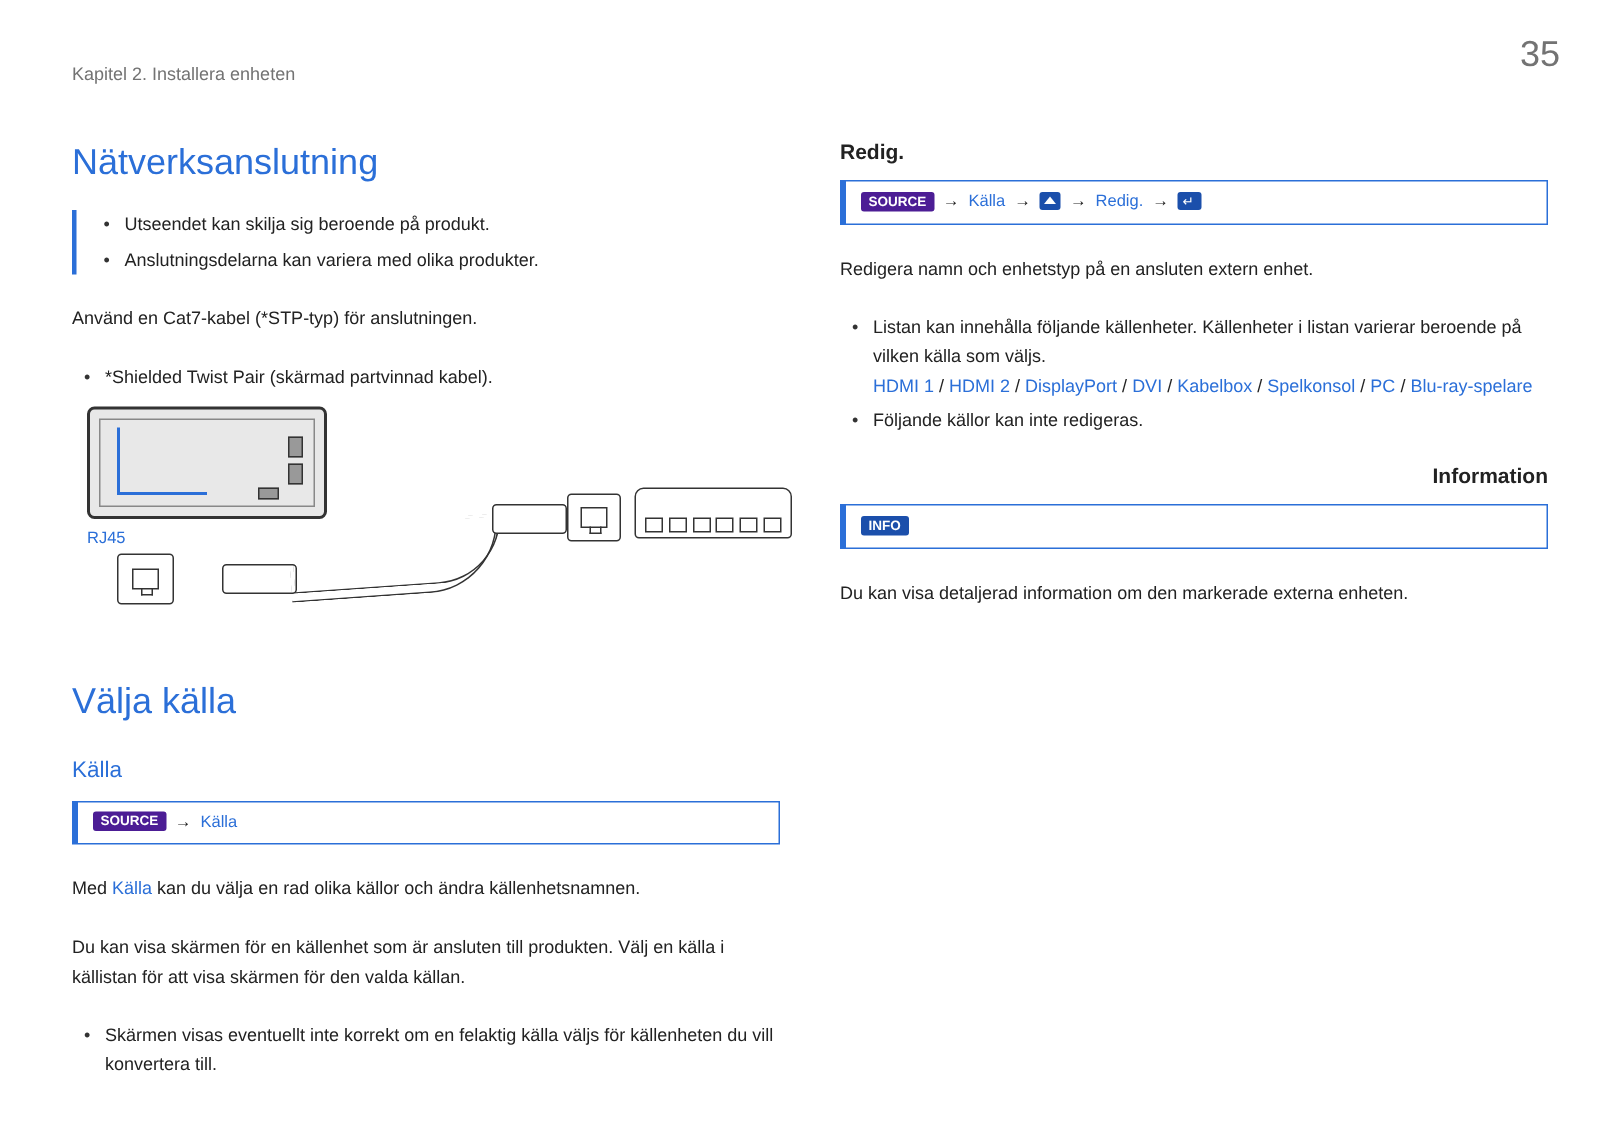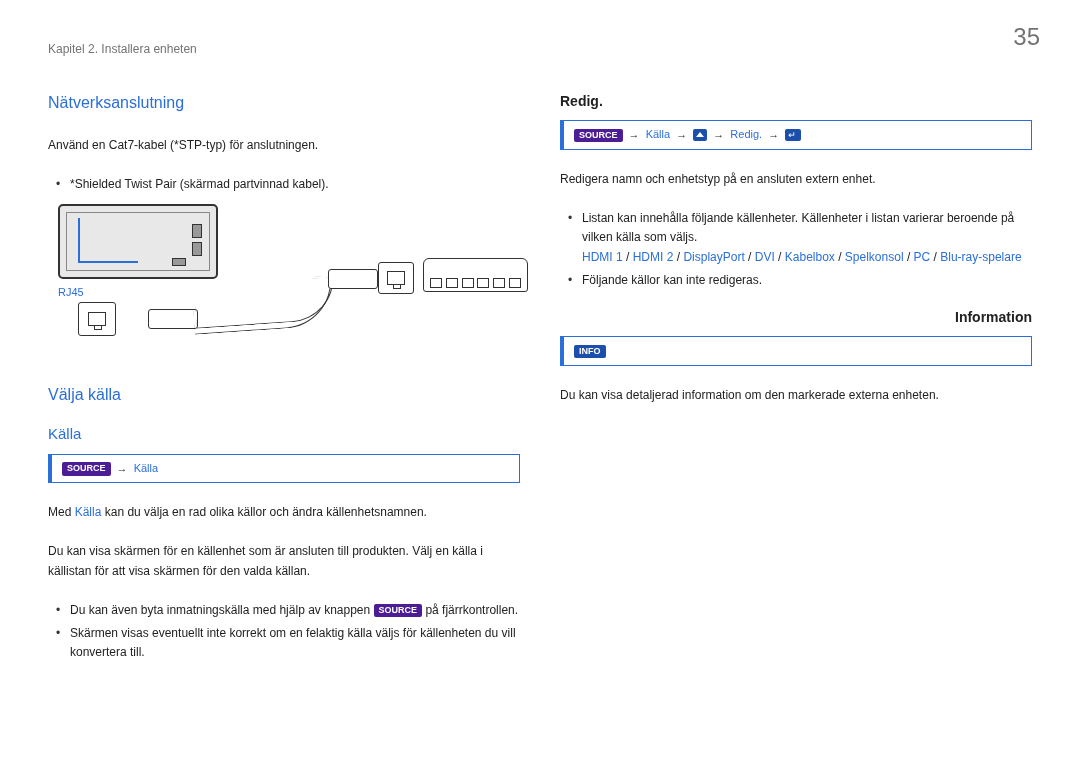--- a/index.html
+++ b/index.html
@@ -31,21 +31,21 @@
   .columns {
     display: flex;
     padding: 90px 48px 0 48px;
     gap: 40px;
   }
   .col {
     width: 480px;
   }
   h2.blue {
     color: #2b6fd8;
-    font-size: 16px;
+    font-size: 24px;
     font-weight: 500;
     margin-bottom: 12px;
   }
   h3.blue {
     color: #2b6fd8;
     font-size: 15px;
     font-weight: 500;
     margin: 14px 0 8px 0;
   }
   h3.black {
@@ -193,20 +193,26 @@
 <body>
 
 <div class="page-number">35</div>
 <div class="chapter">Kapitel 2. Installera enheten</div>
 
 <div class="columns">
 
   <div class="col">
     <h2 class="blue">Nätverksanslutning</h2>
 
+    <div class="note-box">
+      <ul class="bullets">
+        <li>Utseendet kan skilja sig beroende på produkt.</li>
+        <li>Anslutningsdelarna kan variera med olika produkter.</li>
+      </ul>
+    </div>
 
     <p class="para">Använd en Cat7-kabel (*STP-typ) för anslutningen.</p>
     <ul class="bullets">
       <li>*Shielded Twist Pair (skärmad partvinnad kabel).</li>
     </ul>
 
     <div class="diagram-area">
       <div class="display-box">
         <div class="inner"></div>
         <div class="cable-line"></div>
@@ -245,23 +251,20 @@
       <span class="arrow">→</span>
       <span class="bc-link">Källa</span>
     </div>
 
     <p class="para">
       <span>Med </span><span class="inline-kalla">Källa</span><span> kan du välja en rad olika källor och ändra källenhetsnamnen.</span>
     </p>
     <p class="para">Du kan visa skärmen för en källenhet som är ansluten till produkten. Välj en källa i källistan för att visa skärmen för den valda källan.</p>
 
     <ul class="bullets">
-      <li>
-        <span>Du kan även byta inmatningskälla med hjälp av knappen </span><span class="tag">SOURCE</span><span> på fjärrkontrollen.</span>
-      </li>
       <li>Skärmen visas eventuellt inte korrekt om en felaktig källa väljs för källenheten du vill konvertera till.</li>
     </ul>
   </div>
 
   <div class="col">
     <h3 class="black">Redig.</h3>
 
     <div class="breadcrumb-box">
       <span class="tag">SOURCE</span>
       <span class="arrow">→</span>

